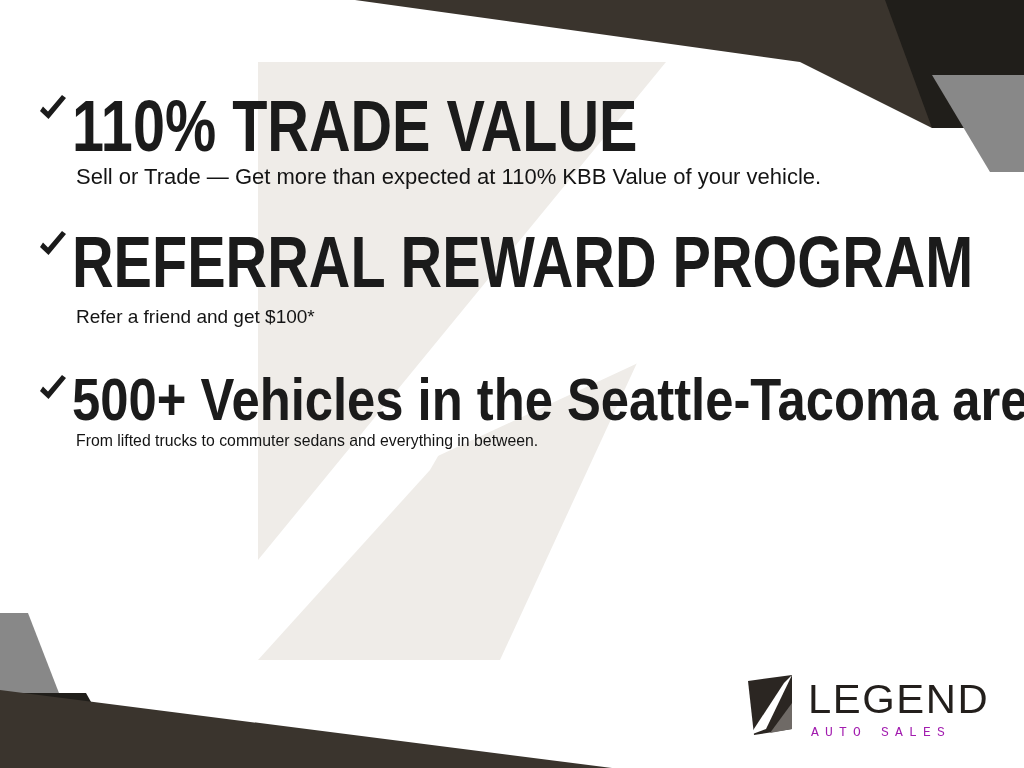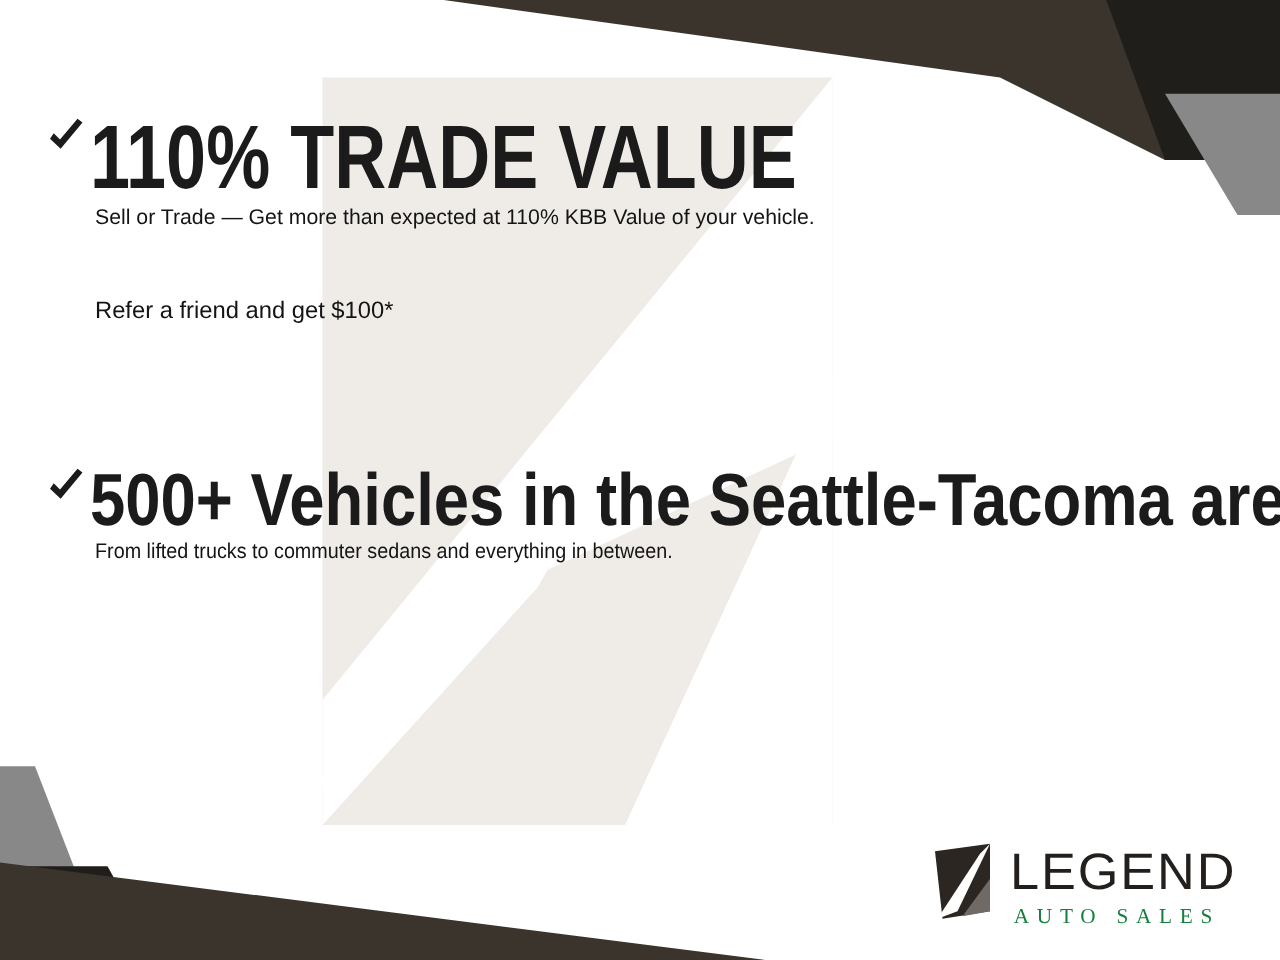--- a/index.html
+++ b/index.html
@@ -64,21 +64,21 @@
     font-weight: bold;
     color: #1b1b1b;
     letter-spacing: 0px;
     line-height: 0.95;
     transform: scaleX(0.80);
     transform-origin: left center;
     white-space: nowrap;
   }
   .subline {
     font-family: "Liberation Sans", sans-serif;
-    font-size: 17px;
+    font-size: 22px;
     font-weight: normal;
     color: #141414;
     white-space: nowrap;
     margin-left: 40px;
   }
 
   
   .f1 { top: 92px; }
   .f1 .headline { font-size: 72px; }
   .f1 .subline  { margin-top: 4px; }
@@ -121,24 +121,24 @@
     font-family: "Liberation Sans", sans-serif;
     font-size: 41px;
     font-weight: normal;
     color: #231f1c;
     letter-spacing: 1.5px;
     line-height: 1;
     transform: scaleX(1.02);
     transform-origin: left top;
   }
   #brand-tagline {
-    font-family: Liberation Serif, serif;
-    font-size: 17px;
+    font-family: Liberation Mono, monospace;
+    font-size: 13px;
     font-weight: normal;
-    color: #15803d;
+    color: #a21caf;
     letter-spacing: 6.2px;
     line-height: 1;
     margin-top: 6px;
     margin-left: 3px;
   }
 </style>
 </head>
 <body>
 
 <div id="stage">
@@ -169,20 +169,26 @@
       <div class="feature-headline-row">
         <svg class="check-icon" viewBox="0 0 34 34">
           <path d="M4 19 L12.5 27 L30 6 L26 3 L12 19.5 L7 14.5 Z" fill="#1b1b1b"></path>
         </svg>
         <span class="headline">110% TRADE VALUE</span>
       </div>
       <div class="subline">Sell or Trade — Get more than expected at 110% KBB Value of your vehicle.</div>
     </div>
 
     <div class="feature f2">
+      <div class="feature-headline-row">
+        <svg class="check-icon" viewBox="0 0 34 34">
+          <path d="M4 19 L12.5 27 L30 6 L26 3 L12 19.5 L7 14.5 Z" fill="#1b1b1b"></path>
+        </svg>
+        <span class="headline">REFERRAL REWARD PROGRAM</span>
+      </div>
       <div class="subline">Refer a friend and get $100*</div>
     </div>
 
     <div class="feature f3">
       <div class="feature-headline-row">
         <svg class="check-icon" viewBox="0 0 34 34">
           <path d="M4 19 L12.5 27 L30 6 L26 3 L12 19.5 L7 14.5 Z" fill="#1b1b1b"></path>
         </svg>
         <span class="headline">500+ Vehicles in the Seattle-Tacoma area</span>
       </div>

